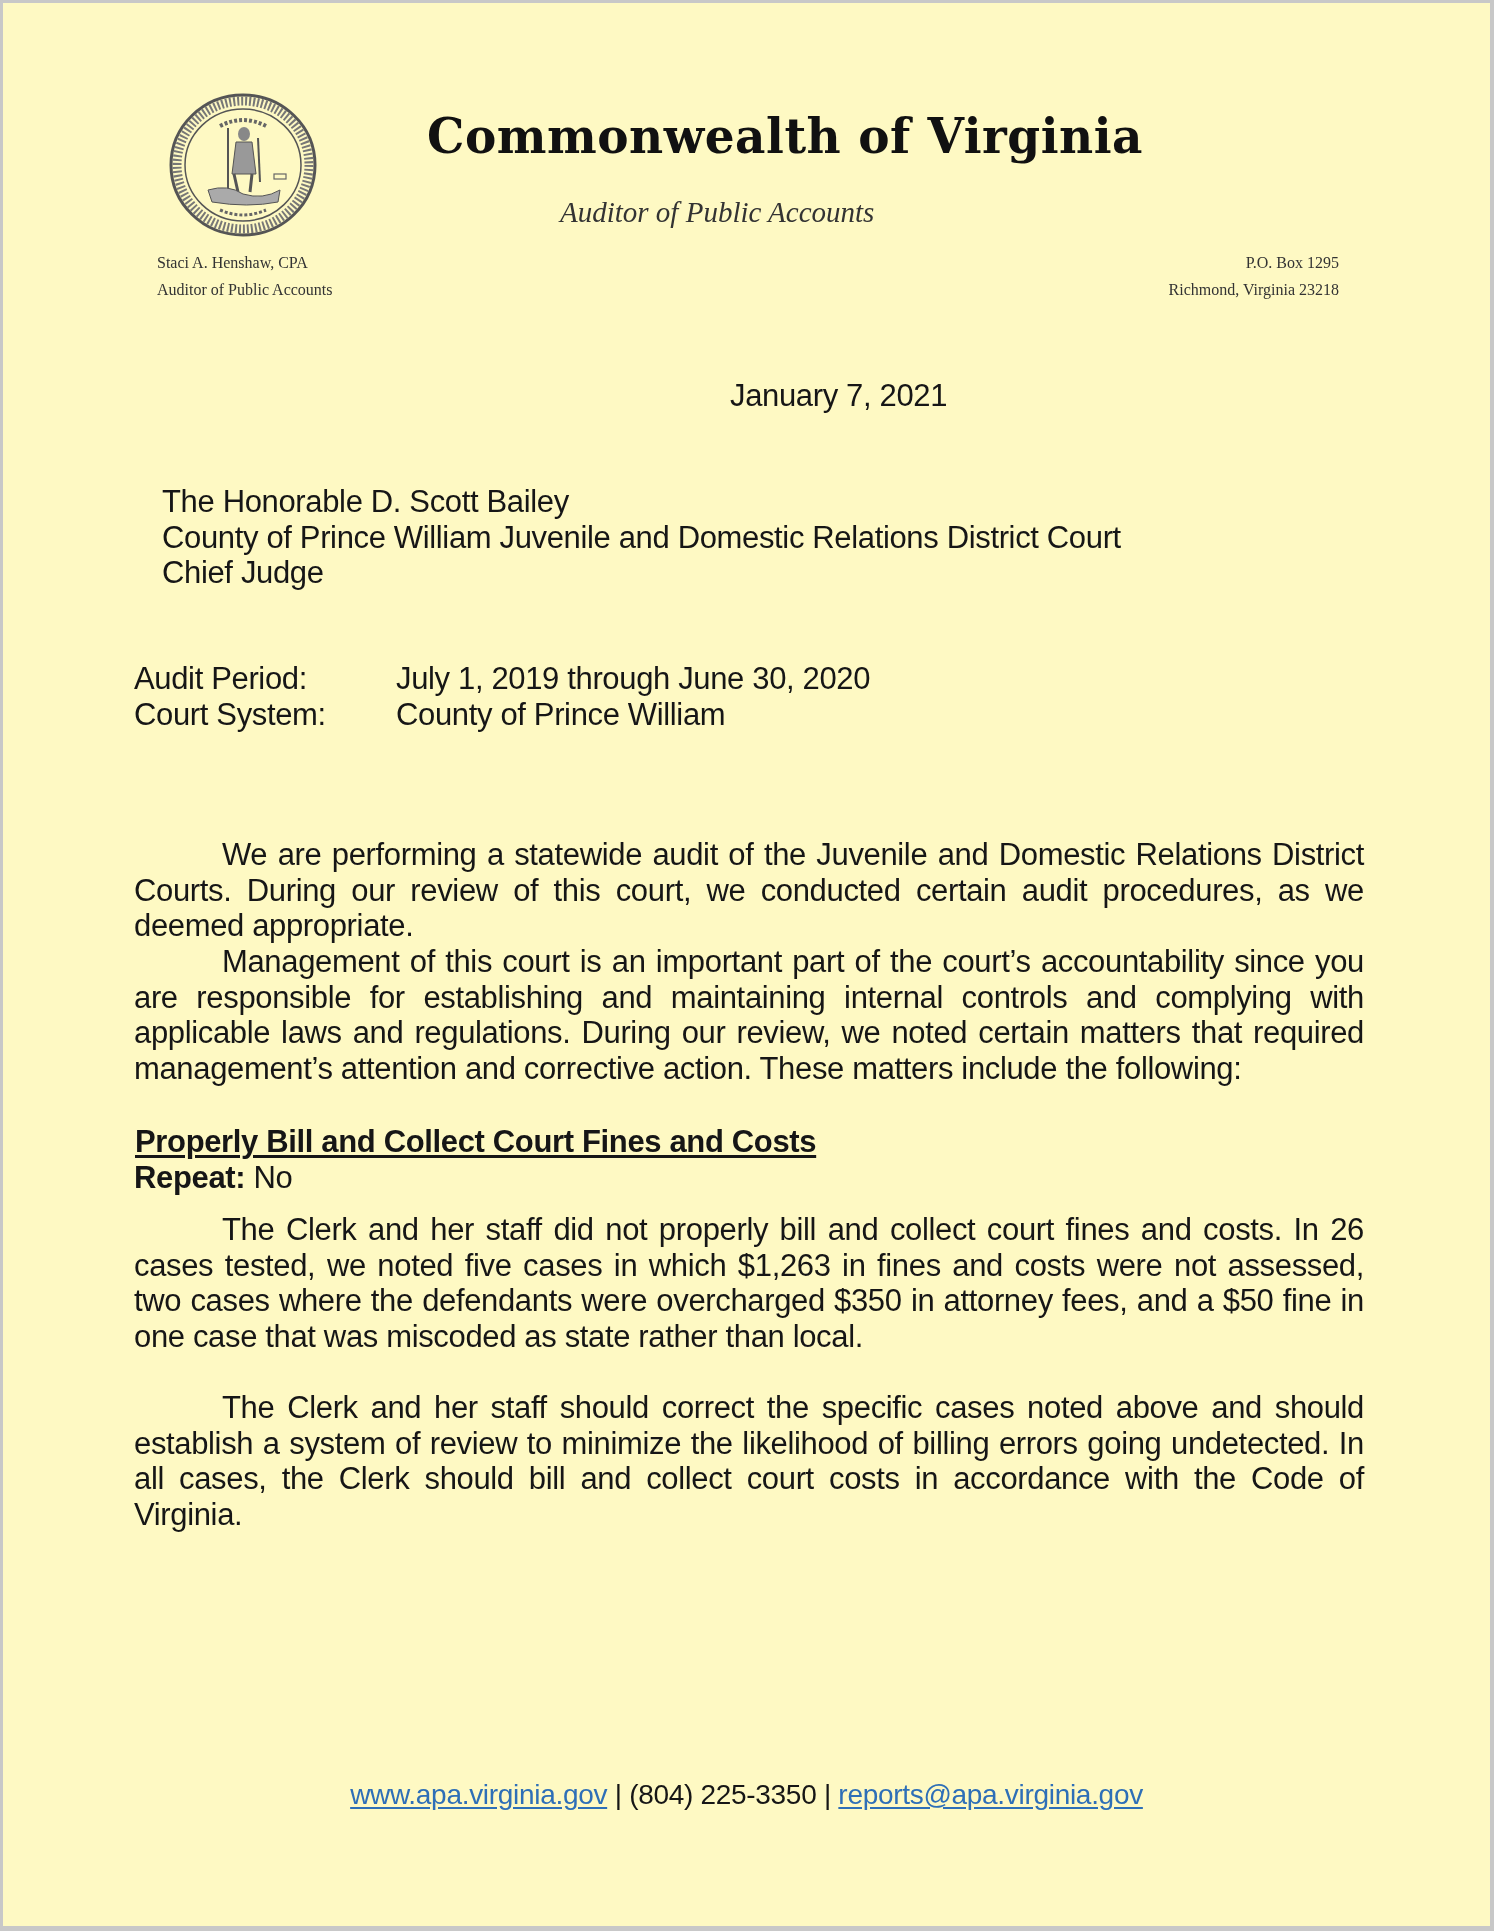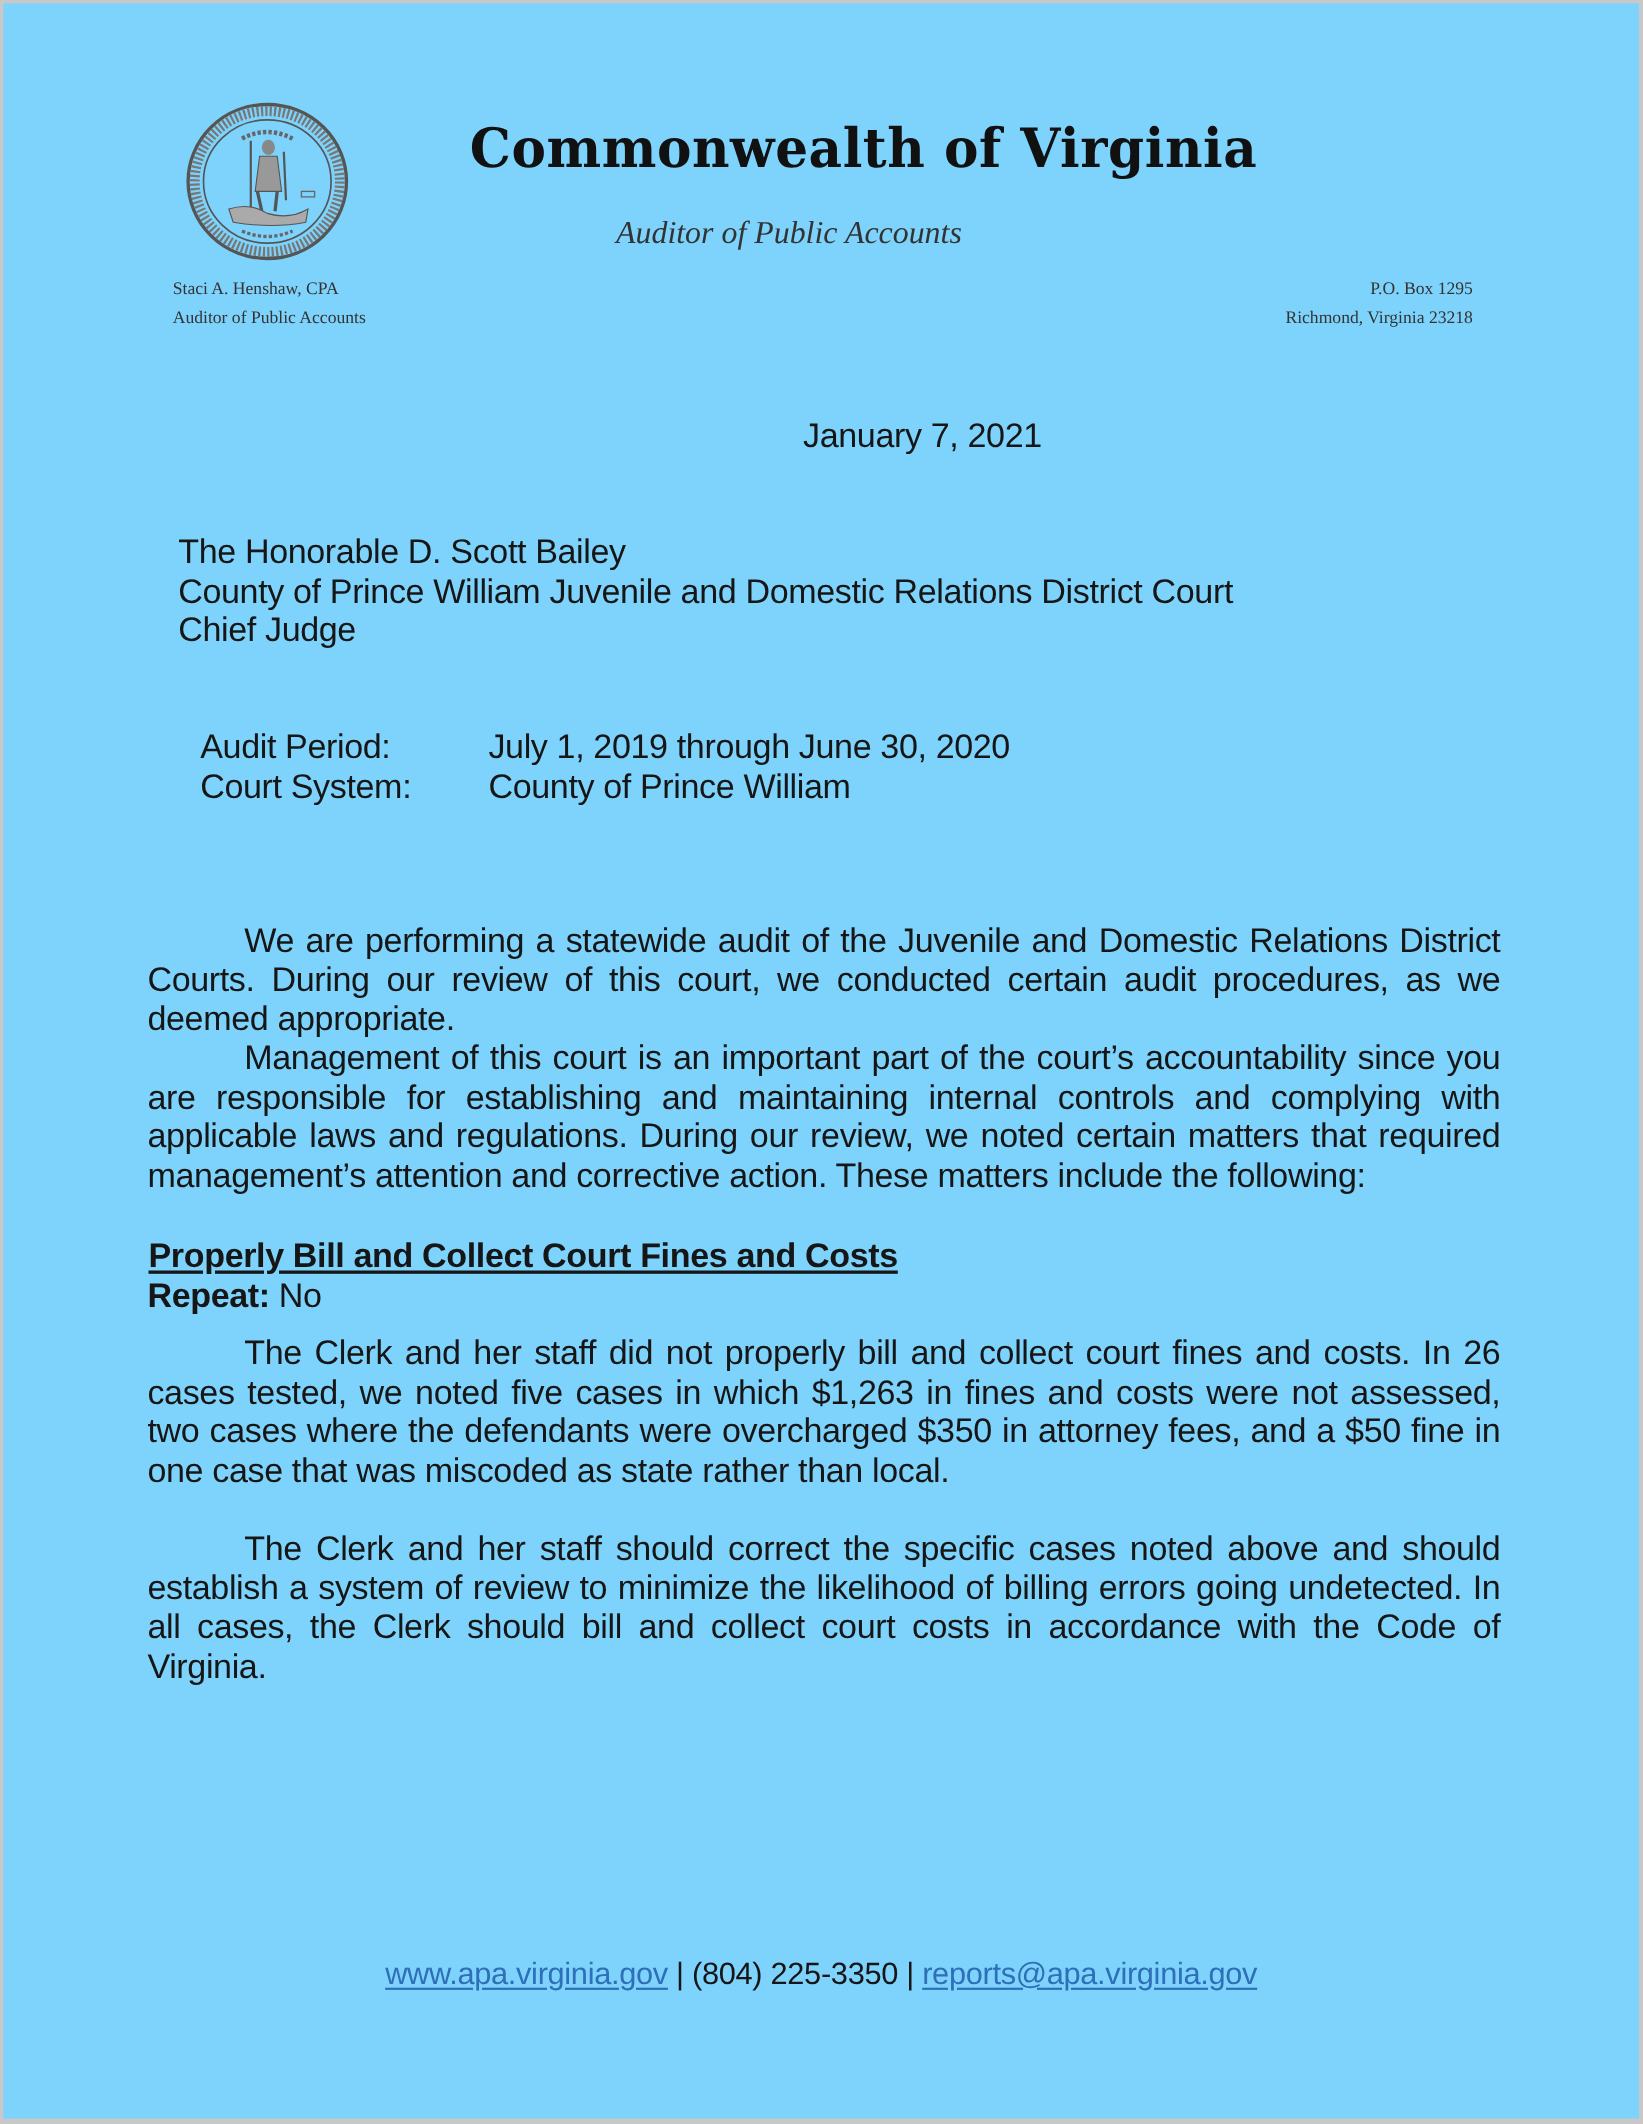--- a/index.html
+++ b/index.html
@@ -1,38 +1,38 @@
 <!DOCTYPE html>
 <html><head>
 <meta charset="utf-8">
 <style>
   html, body { margin: 0; padding: 0; background: #c8c8c8; }
   body { width: 1494px; height: 1931px; position: relative; overflow: hidden; }
   .page {
     position: absolute; left: 3px; top: 3px; width: 1487px; height: 1923px;
-    background: #7dd3fc;
+    background: #fef9c3;
     font-family: "Liberation Sans", sans-serif;
     color: #161616;
   }
   .abs { position: absolute; white-space: nowrap; }
   .serif { font-family: "Liberation Serif", serif; }
   .seal { position: absolute; left: 165px; top: 89px; width: 150px; height: 146px; }
   .title {
     font-family: "DejaVu Serif", serif; font-weight: bold;
     font-size: 47px; letter-spacing: 0.5px; color: #111;
     left: 424px; top: 105px; transform: scaleY(1.05);
   }
   .subtitle { font-size: 29px; font-style: italic; color: #333; left: 557px; top: 193px; }
   .lh-small { font-size: 16px; color: #333; line-height: 27px; }
   .left-block { left: 154px; top: 246px; }
   .right-block { right: 151px; top: 246px; text-align: right; }
   .body-text { font-size: 31px; letter-spacing: -0.35px; line-height: 35.5px; }
   .date { left: 727px; top: 375px; }
   .addressee { left: 131px; top: 481px; margin-left: 28px; }
-  .audit-table { left: 131px; top: 658px; margin-left: 48px; }
+  .audit-table { left: 131px; top: 658px; }
   .audit-row { display: flex; }
   .audit-label { width: 262px; }
   .para {
     position: absolute; left: 131px; width: 1230px;
     text-align: justify; text-align-last: left;
   }
   .para .indent { display: inline-block; width: 88px; }
   .p1 { top: 834px; }
   .p2 { top: 941px; }
   .heading { left: 132px; top: 1121px; font-weight: bold; text-decoration: underline; text-underline-offset: 3px; }

